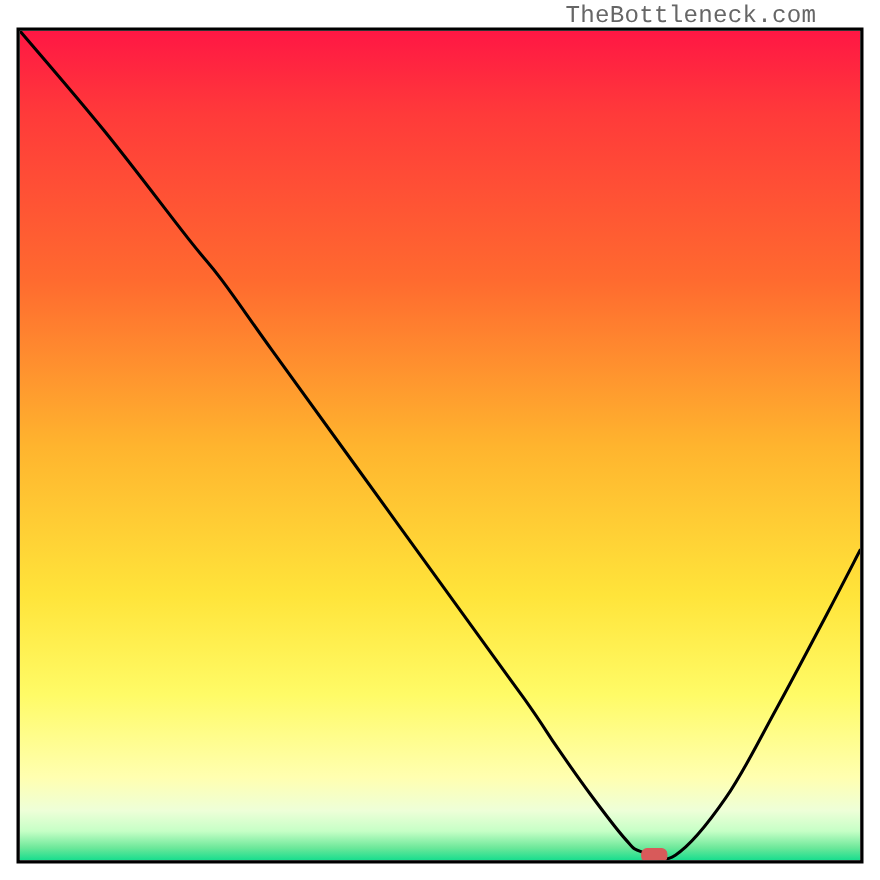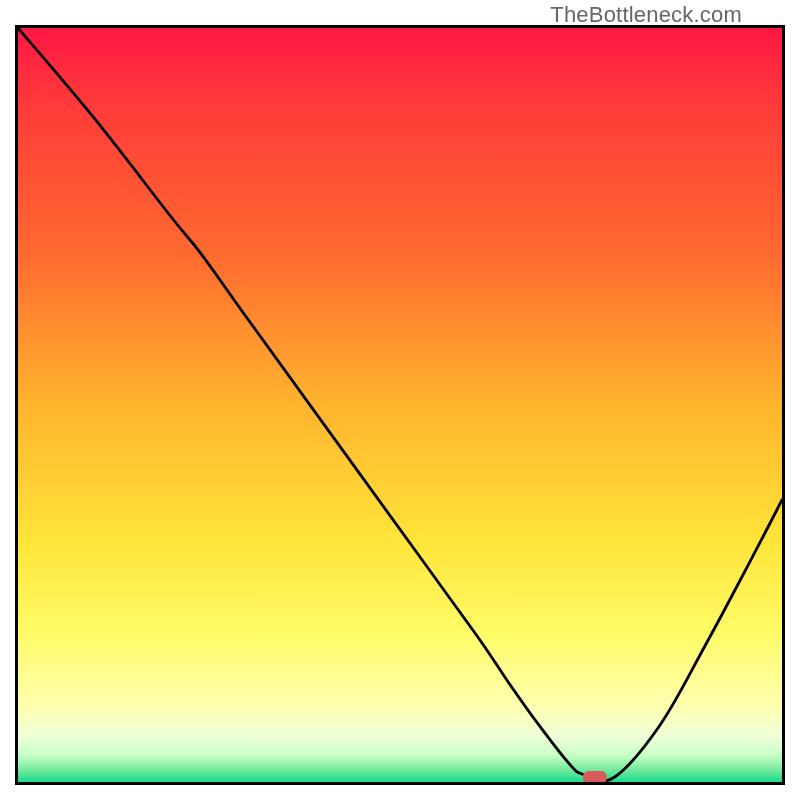--- a/index.html
+++ b/index.html
@@ -8,20 +8,21 @@
     width: 800px;
     height: 800px;
     background: #ffffff;
     font-family: Arial, Helvetica, sans-serif;
     overflow: hidden;
   }
   .container {
     position: relative;
     width: 748px;
     height: 800px;
+    font-family: Liberation Mono, monospace;
   }
   .watermark {
     position: absolute;
     top: 2px;
     right: 6px;
     font-size: 22px;
     font-weight: 500;
     color: #666666;
     letter-spacing: 0.2px;
     z-index: 5;

